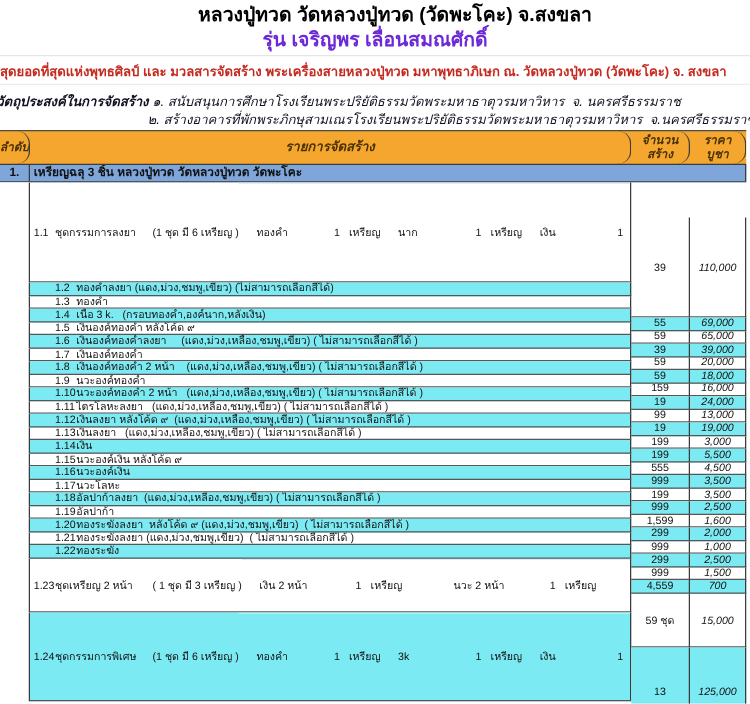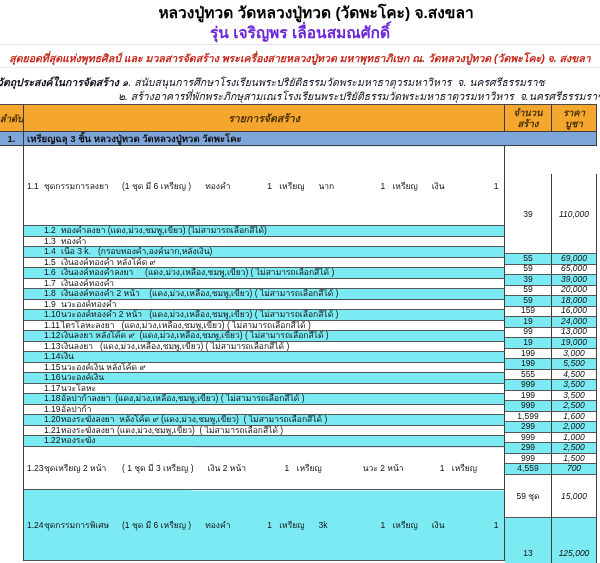--- a/index.html
+++ b/index.html
@@ -2,39 +2,39 @@
 <html><head>
 <meta charset="utf-8">
 <style>
   html,body{margin:0;padding:0;background:#fff;}
   .page{width:600px;height:563px;background:#ffffff;overflow:hidden;position:relative;
         font-family:"Liberation Sans",sans-serif;color:#111;}
   
   .t1{height:22px;line-height:25px;text-align:center;font-size:15.5px;font-weight:bold;color:#000;margin-left:32px;}
   .t2{height:23px;line-height:21px;text-align:center;font-size:15.5px;font-weight:bold;color:#6d28d9;
       border-bottom:1px solid #e6e6e6;box-sizing:border-box;}
-  .tag{height:23px;line-height:27px;text-align:center;font-size:10.5px;font-style:italic;font-weight:bold;
+  .tag{height:23px;line-height:27px;font-size:10.5px;font-weight:bold;
        color:#c52a1f;border-bottom:1px solid #ececec;box-sizing:border-box;white-space:pre;}
   .p1{height:21px;line-height:15px;padding-top:7px;font-size:10.5px;font-style:italic;color:#101020;
       margin-left:-3px;box-sizing:border-box;white-space:pre;}
   .p1 .plabel{font-weight:bold;}
   .p2{height:15px;line-height:14px;font-size:10.5px;font-style:italic;color:#101020;
       padding-left:118px;box-sizing:border-box;white-space:pre;}
   
   .tbl{width:597px;font-size:8.5px;}
   .c{box-sizing:border-box;border-right:1px solid #3c3c3c;overflow:hidden;}
   .c.no{width:24px;flex:none;}
   .c.desc{flex:1;}
   .c.qty{width:47px;flex:none;text-align:center;}
   .c.price{width:45px;flex:none;font-style:italic;}
   .thead{display:flex;height:28px;background:#f4a62e;border-top:1px solid #4a4a4a;
          border-bottom:1px solid #3c3c3c;box-sizing:border-box;color:#4a3205;
          font-style:italic;font-weight:bold;}
   .thead .c{display:flex;flex-direction:column;justify-content:center;align-items:center;
-            font-size:9.5px;line-height:11px;}
+            font-size:9.5px;line-height:11px;border-radius:10px;}
   .thead .c.desc{font-size:10.5px;}
   .sec{display:flex;height:14px;background:#7ea6db;border-bottom:1px solid #3c3c3c;box-sizing:border-box;
        font-weight:bold;font-size:9.5px;line-height:13px;}
   .sec .desc{padding-left:3px;}
   
   .trow{display:flex;background:#fff;}
   .trow .c{border-bottom:1px solid #565656;height:100%;}
   .trow .c.no{border-bottom:none;background:#fff;}
   .trow.bg-cyan .c.desc,.trow.bg-cyan .c.qty,.trow.bg-cyan .c.price{background:#7ceaf2;}
   .trow.single{height:10.52px;line-height:9.8px;}

